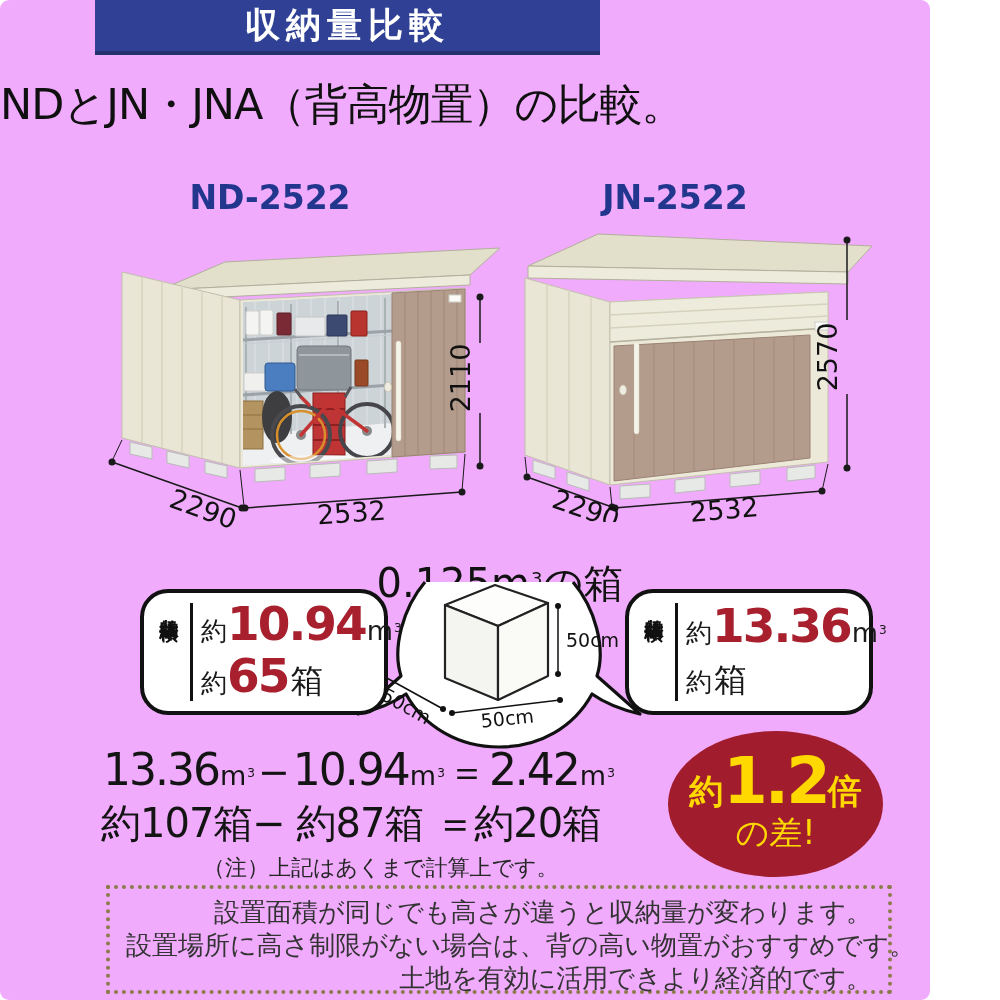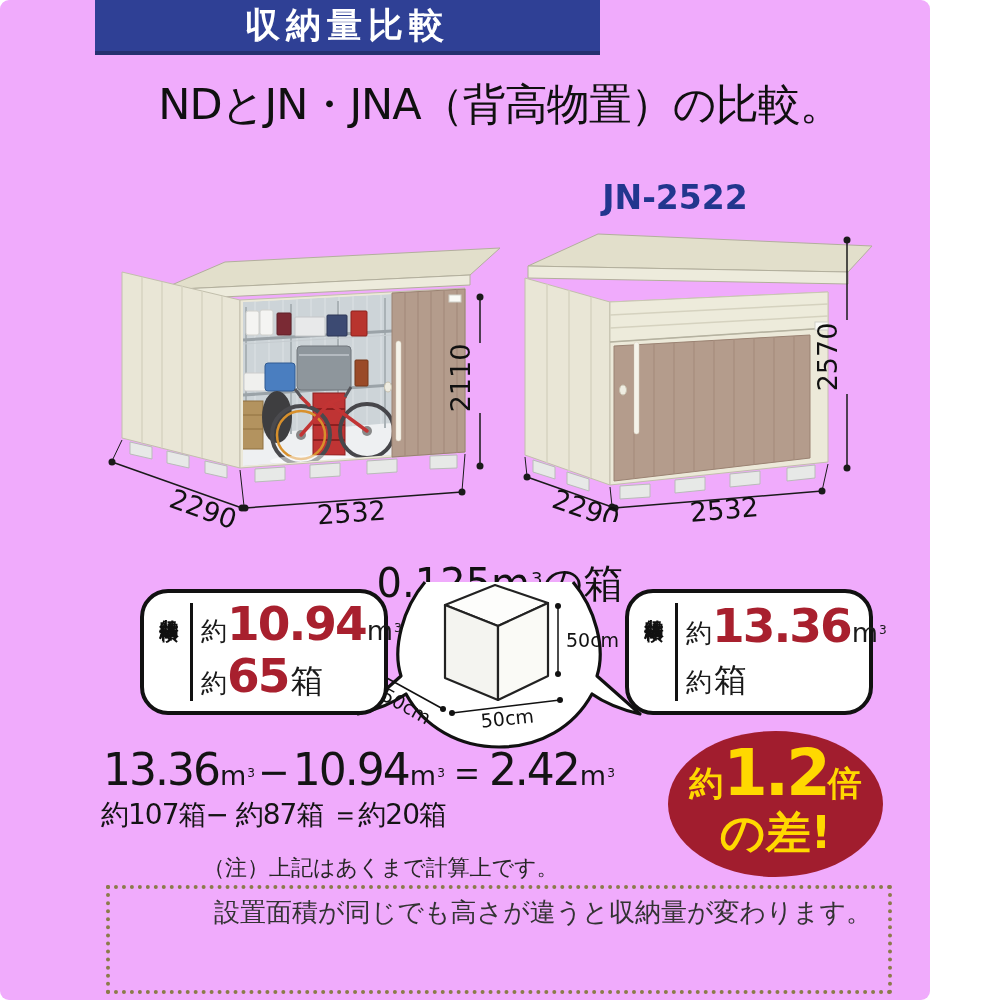--- a/index.html
+++ b/index.html
@@ -5,21 +5,21 @@
   html,body{margin:0;padding:0;}
   body{font-family:"DejaVu Sans","Liberation Sans",sans-serif;background:#fff;}
   .page{position:relative;width:930px;height:1000px;background:#f0abfc;overflow:hidden;border-radius:9px;}
 
   
   .banner{position:absolute;left:95px;top:0;width:505px;height:51px;background:#2f4095;
     border-bottom:4px solid #25306f;display:flex;align-items:center;justify-content:center;}
   .banner span{color:#fff;font-size:35px;font-weight:bold;letter-spacing:6px;}
 
   
-  .heading{position:absolute;left:0;top:76px;width:1000px;text-align:center;
+  .heading{position:absolute;left:0;top:76px;width:1000px;text-align:left;
     font-size:43px;font-weight:500;color:#101010;letter-spacing:-1px;}
 
   
   .model-label{position:absolute;width:180px;text-align:center;font-size:33px;
     font-weight:600;color:#22368e;}
   .model-nd{left:180px;top:178px;}
   .model-jn{left:585px;top:178px;}
 
   .shed-svg{position:absolute;}
   .svg-nd{left:105px;top:225px;}
@@ -45,32 +45,32 @@
   .approx{font-size:26px;color:#1a1a1a;font-weight:500;}
   .bignum{font-size:47px;font-weight:700;color:#a8202e;letter-spacing:-2px;line-height:1;}
   .unit-m{font-size:27px;color:#1a1a1a;font-weight:500;margin-left:1px;}
   .hako{font-size:33px;color:#1a1a1a;font-weight:500;margin-left:2px;}
 
   
   .calc1{position:absolute;left:103px;top:744px;display:flex;align-items:baseline;color:#141414;}
   .calc1 .n{font-size:44px;font-weight:500;letter-spacing:-2px;}
   .calc1 .u{font-size:27px;font-weight:500;margin-left:1px;}
   .calc1 .op{font-size:38px;font-weight:500;margin:0 3px;}
-  .calc2{position:absolute;left:101px;top:796px;font-size:28px;font-weight:500;
+  .calc2{position:absolute;left:101px;top:796px;font-size:40px;font-weight:500;
     color:#141414;letter-spacing:-1px;}
   .calc-note{position:absolute;left:203px;top:853px;font-size:22px;color:#262626;}
 
   
   .badge{position:absolute;left:668px;top:731px;width:215px;height:146px;background:#a11d2e;
     border-radius:50%;display:flex;flex-direction:column;align-items:center;justify-content:center;
     color:#ffd800;}
   .badge-line1{display:flex;align-items:baseline;font-weight:700;}
   .badge-line1 .small{font-size:34px;}
   .badge-line1 .big{font-size:64px;letter-spacing:-3px;line-height:0.9;text-align:right;}
-  .badge-line2{font-size:45px;font-weight:700;margin-top:-4px;}
+  .badge-line2{font-size:33px;font-weight:400;margin-top:-4px;}
 
   
   .footer{position:absolute;left:106px;top:885px;width:786px;height:109px;box-sizing:border-box;
     border:4px dotted #8b7b4a;padding:7px 16px;}
   .footer div{font-size:26px;color:#333;line-height:1.27;white-space:nowrap;text-align:right;}
 
   text{font-family:"DejaVu Sans","Liberation Sans",sans-serif;}
   .dim-text{font-size:27px;fill:#111;font-weight:500;}
   .dim-text-small{font-size:19px;fill:#111;}
 </style>
@@ -78,20 +78,21 @@
 <body>
 
 <div class="page">
 
   <div class="banner">
     <span>収納量比較</span>
   </div>
 
   <div class="heading">NDとJN・JNA（背高物置）の比較。</div>
 
+  <div class="model-label model-nd">ND-2522</div>
   <div class="model-label model-jn">JN-2522</div>
 
   <svg class="shed-svg svg-nd" width="395" height="305" viewBox="0 0 395 305">
     <defs>
       <clipPath id="openL">
           <polygon points="138,77 287,69 287,230 138,241"></polygon>
         </clipPath>
     </defs>
 
     <g>
@@ -375,15 +376,17 @@
     <div class="badge-line1">
       <span class="small">約</span>
       <span class="big">1.2</span>
       <span class="small">倍</span>
     </div>
     <div class="badge-line2">の差!</div>
   </div>
 
   <div class="footer">
     <div>設置面積が同じでも高さが違うと収納量が変わります。</div>
+    <div>設置場所に高さ制限がない場合は、背の高い物置がおすすめです。</div>
+    <div>土地を有効に活用できより経済的です。</div>
   </div>
 
 </div>
 
 </body></html>

